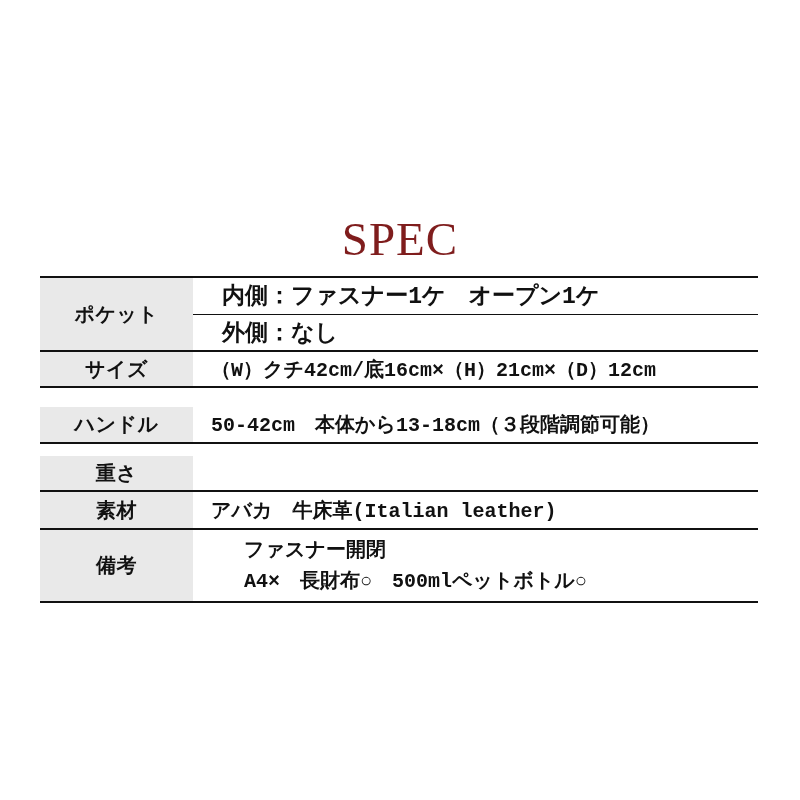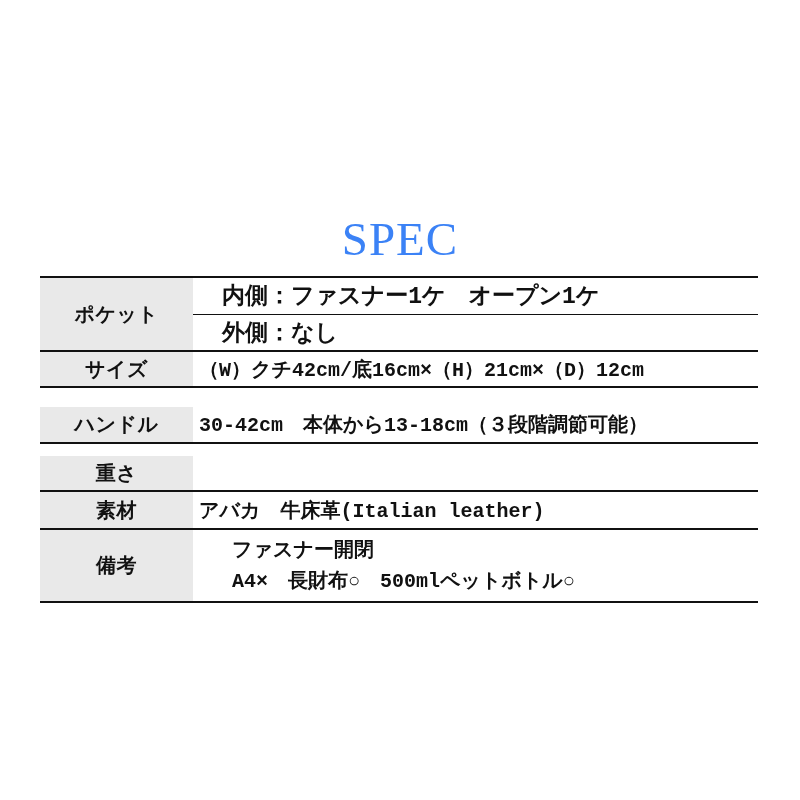--- a/index.html
+++ b/index.html
@@ -19,21 +19,21 @@
     position: absolute;
     top: 212px;
     left: 0;
     width: 100%;
     text-align: center;
     font-family: "Liberation Serif", serif;
     font-weight: 400;
     font-size: 47px;
     line-height: 1.15;
     letter-spacing: 1px;
-    color: #3b82f6;
+    color: #7f1d1d;
   }
   .spec-table {
     position: absolute;
     top: 276px;
     left: 40px;
     width: 718px;
     border-top: 2px solid #111111;
     box-sizing: border-box;
     font-family: Liberation Mono, monospace;
   }
@@ -57,21 +57,21 @@
     justify-content: center;
     font-size: 20px;
     font-weight: 700;
     letter-spacing: 0.5px;
   }
   .cell-value {
     flex: 1 1 auto;
     display: flex;
     flex-direction: column;
     justify-content: center;
-    padding-left: 6px;
+    padding-left: 18px;
     font-size: 20px;
     font-weight: 600;
     background: #ffffff;
   }
   .subrows {
     flex: 1 1 auto;
     display: flex;
     flex-direction: column;
     background: #ffffff;
   }
@@ -106,21 +106,21 @@
     </div>
   </div>
 
   <div class="row row-size">
     <div class="cell-label">サイズ</div>
     <div class="cell-value">（W）クチ42cm/底16cm×（H）21cm×（D）12cm</div>
   </div>
 
   <div class="row row-handle">
     <div class="cell-label">ハンドル</div>
-    <div class="cell-value">30-42cm　本体から13-18cm（３段階調節可能）</div>
+    <div class="cell-value">50-42cm　本体から13-18cm（３段階調節可能）</div>
   </div>
 
   <div class="row row-weight">
     <div class="cell-label">重さ</div>
   </div>
 
   <div class="row row-material">
     <div class="cell-label">素材</div>
     <div class="cell-value">アバカ　牛床革(Italian leather)</div>
   </div>

